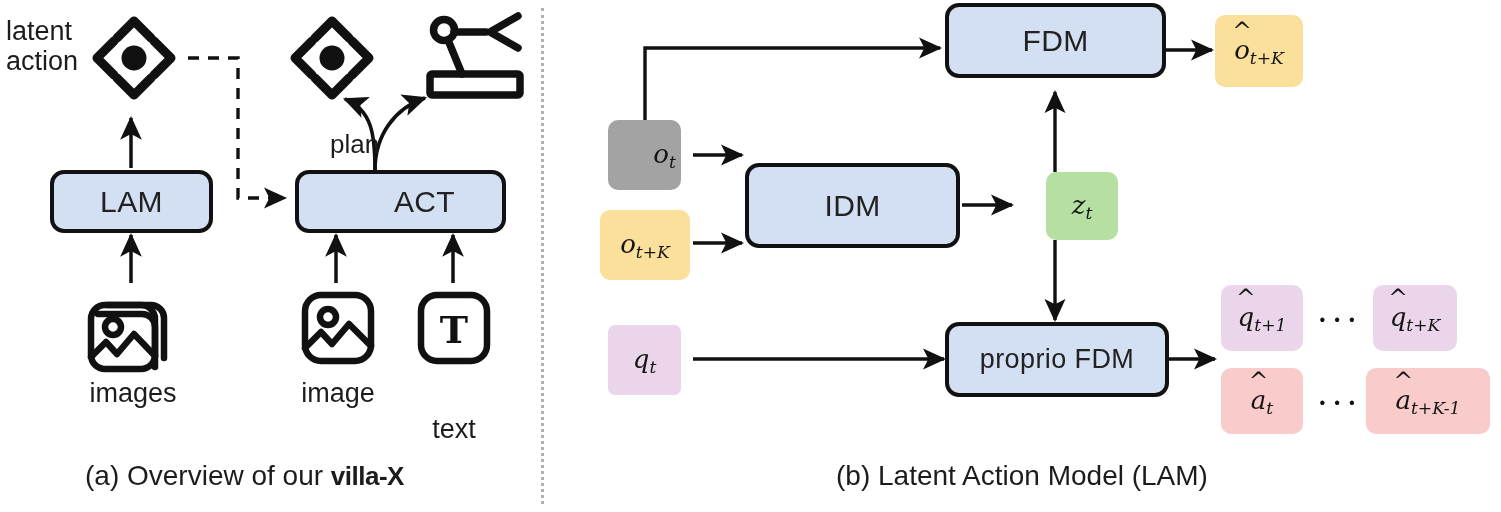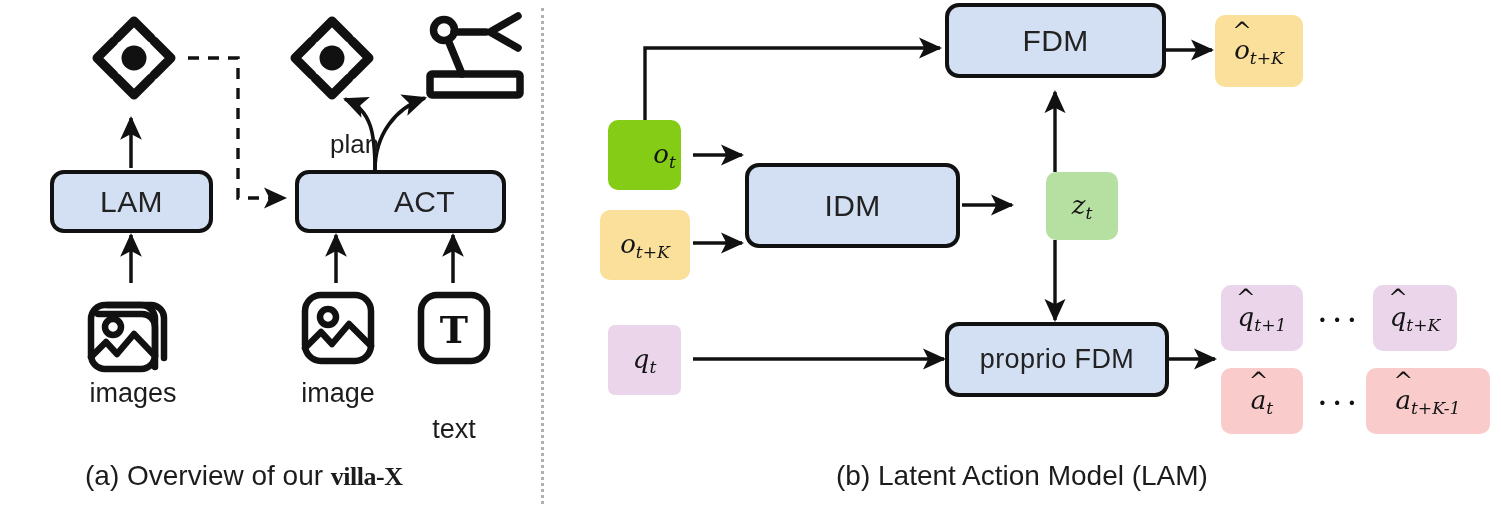--- a/index.html
+++ b/index.html
@@ -79,21 +79,21 @@
     color: #1c1c1c;
     white-space: nowrap;
   }
   .caption {
     position: absolute;
     font-size: 28px;
     color: #1c1c1c;
     white-space: nowrap;
   }
   .caption .mono {
-    font-family: Liberation Serif, serif;
+    font-family: Liberation Sans, sans-serif;
     font-weight: bold;
     font-size: 26px;
     letter-spacing: -0.5px;
   }
   .dots {
     position: absolute;
     font-size: 34px;
     letter-spacing: 4px;
     color: #111111;
     font-family: "DejaVu Serif", serif;
@@ -152,20 +152,24 @@
 
     <line x1="1055" y1="240" x2="1055" y2="320" stroke="#111111" stroke-width="3.4" marker-end="url(#arw)"></line>
 
     <line x1="693" y1="359" x2="944" y2="359" stroke="#111111" stroke-width="3.4" marker-end="url(#arw)"></line>
 
     <line x1="1168" y1="359" x2="1215" y2="359" stroke="#111111" stroke-width="3.4" marker-end="url(#arw)"></line>
   </svg>
 
   <div class="divider"></div>
 
+  <div class="plain-label" style="left:6px; top:16px; line-height:1.12;">
+    <div>latent</div>
+    <div>action</div>
+  </div>
 
   <div class="icon-holder" style="left:86px; top:8px;">
     <svg width="96" height="100" viewBox="0 0 96 100">
       <g fill="none" stroke="#111111" stroke-width="9" stroke-linecap="round" stroke-linejoin="round">
         <polyline points="31,30 48,13 65,30"></polyline>
         <polyline points="31,70 48,87 65,70"></polyline>
         <polyline points="28,33 11,50 28,67"></polyline>
         <polyline points="68,33 85,50 68,67"></polyline>
       </g>
       <circle cx="48" cy="50" r="12.5" fill="#111111"></circle>
@@ -237,21 +241,21 @@
       </g>
       <text x="38" y="53" text-anchor="middle" font-family="DejaVu Serif, serif" font-weight="bold" font-size="38" fill="#111111">T</text>
     </svg>
   </div>
   <div class="plain-label" style="left:399px; top:378px; width:110px; text-align:center;margin-top:36px;">text</div>
 
   <div class="caption" style="left:85px; top:460px;">
     <span>(a) Overview of our </span><span class="mono">villa-X</span>
   </div>
 
-  <div class="tensor-box" style="left:608px; top:120px; width:73px; height:70px; background:#84cc16;padding-left:40px;">
+  <div class="tensor-box" style="left:608px; top:120px; width:73px; height:70px; background:#a3a3a3;padding-left:40px;">
     <span>
       <span class="upr">o</span><span class="sub">t</span>
     </span>
   </div>
 
   <div class="tensor-box" style="left:600px; top:210px; width:90px; height:70px; background:#fae09a;">
     <span>
       <span class="upr">o</span><span class="sub">t+K</span>
     </span>
   </div>

